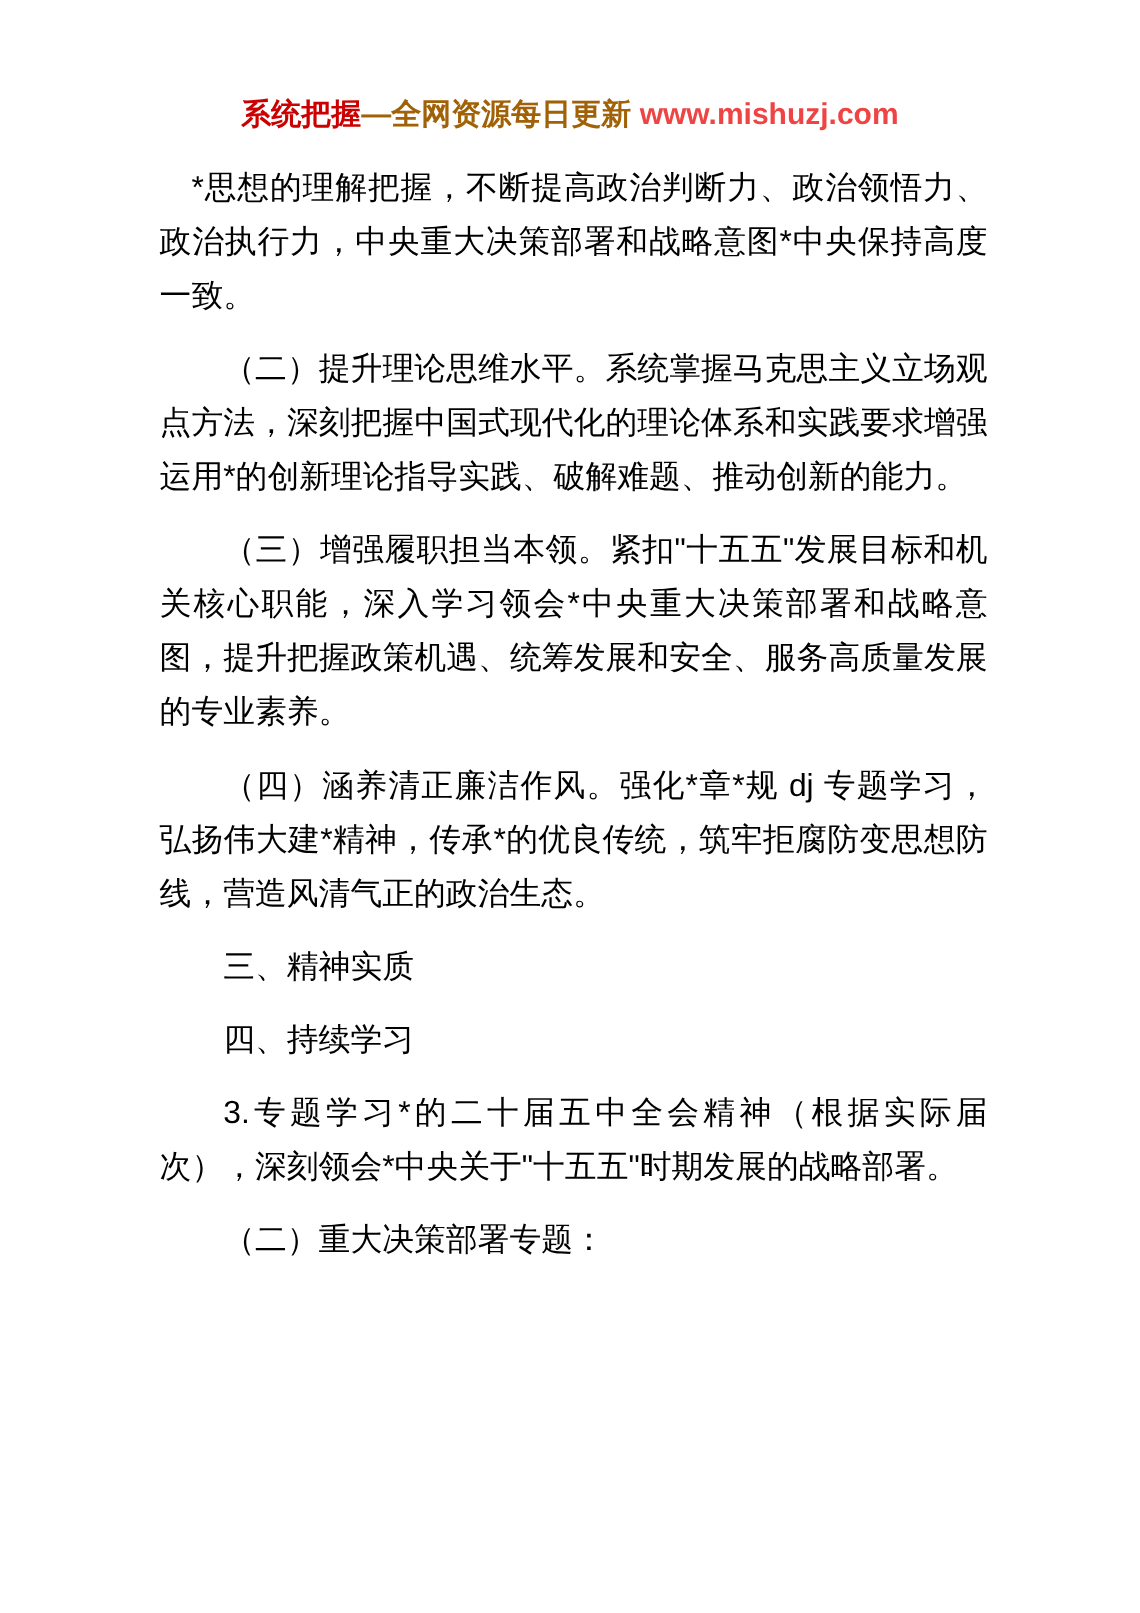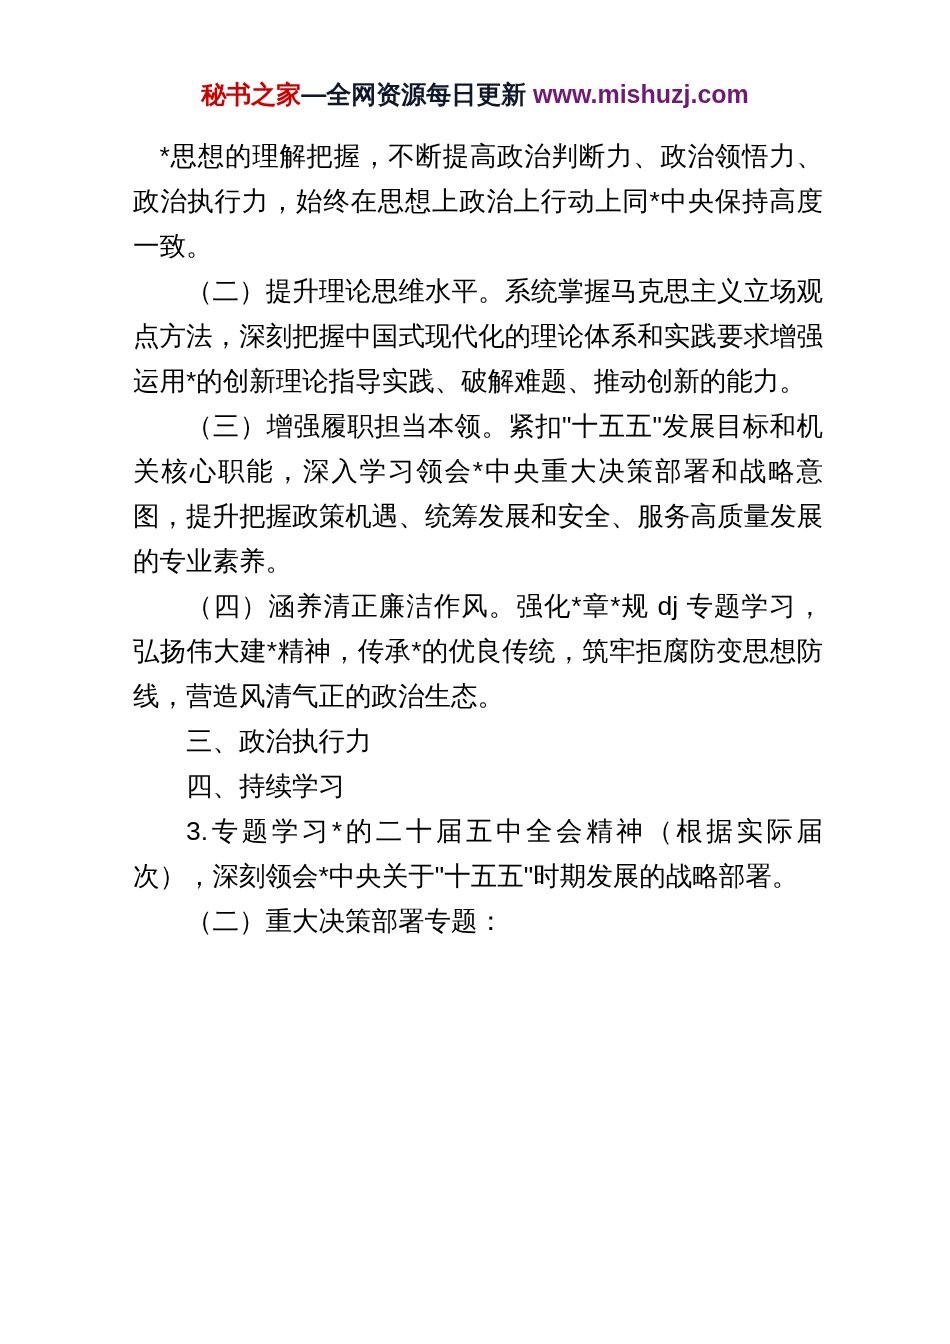--- a/index.html
+++ b/index.html
@@ -30,62 +30,63 @@
     text-align: center;
     font-size: 25px;
     font-weight: bold;
     letter-spacing: 0px;
     white-space: nowrap;
   }
   .wm-red {
     color: #cc0000;
   }
   .wm-dark {
-    color: #0f172a;
+    color: #a16207;
   }
   .wm-blue {
-    color: #701a75;
+    color: #ef4444;
   }
   .content {
     position: absolute;
     top: 134px;
     left: 133px;
     width: 690px;
     font-size: 26.5px;
     line-height: 45px;
     color: #000000;
     text-align: justify;
     text-justify: inter-ideograph;
   }
   .content p {
     margin: 0;
     padding: 0;
     text-indent: 0;
   }
   .content p.ind {
     text-indent: 2em;
+    margin-top: 16px;
   }
   .content p.ind1 {
     text-indent: 1em;
   }
 </style>
 </head>
 <body>
 
 <div class="page">
 
   <div class="watermark">
-    <span class="wm-red">秘书之家</span><span class="wm-dark">—全网资源每日更新 </span><span class="wm-blue">www.mishuzj.com</span>
+    <span class="wm-red">系统把握</span><span class="wm-dark">—全网资源每日更新 </span><span class="wm-blue">www.mishuzj.com</span>
   </div>
 
   <div class="content">
-    <p class="ind1">*思想的理解把握，不断提高政治判断力、政治领悟力、政治执行力，始终在思想上政治上行动上同*中央保持高度一致。</p>
+    <p class="ind1">*思想的理解把握，不断提高政治判断力、政治领悟力、政治执行力，中央重大决策部署和战略意图*中央保持高度一致。</p>
     <p class="ind">（二）提升理论思维水平。系统掌握马克思主义立场观点方法，深刻把握中国式现代化的理论体系和实践要求增强运用*的创新理论指导实践、破解难题、推动创新的能力。</p>
     <p class="ind">（三）增强履职担当本领。紧扣"十五五"发展目标和机关核心职能，深入学习领会*中央重大决策部署和战略意图，提升把握政策机遇、统筹发展和安全、服务高质量发展的专业素养。</p>
     <p class="ind">（四）涵养清正廉洁作风。强化*章*规 dj 专题学习，弘扬伟大建*精神，传承*的优良传统，筑牢拒腐防变思想防线，营造风清气正的政治生态。</p>
-    <p class="ind">三、政治执行力</p>
+    <p class="ind">三、精神实质</p>
     <p class="ind">四、持续学习</p>
     <p class="ind">3.专题学习*的二十届五中全会精神（根据实际届次），深刻领会*中央关于"十五五"时期发展的战略部署。</p>
     <p class="ind">（二）重大决策部署专题：</p>
 
   </div>
 
 </div>
 
 </body></html>

